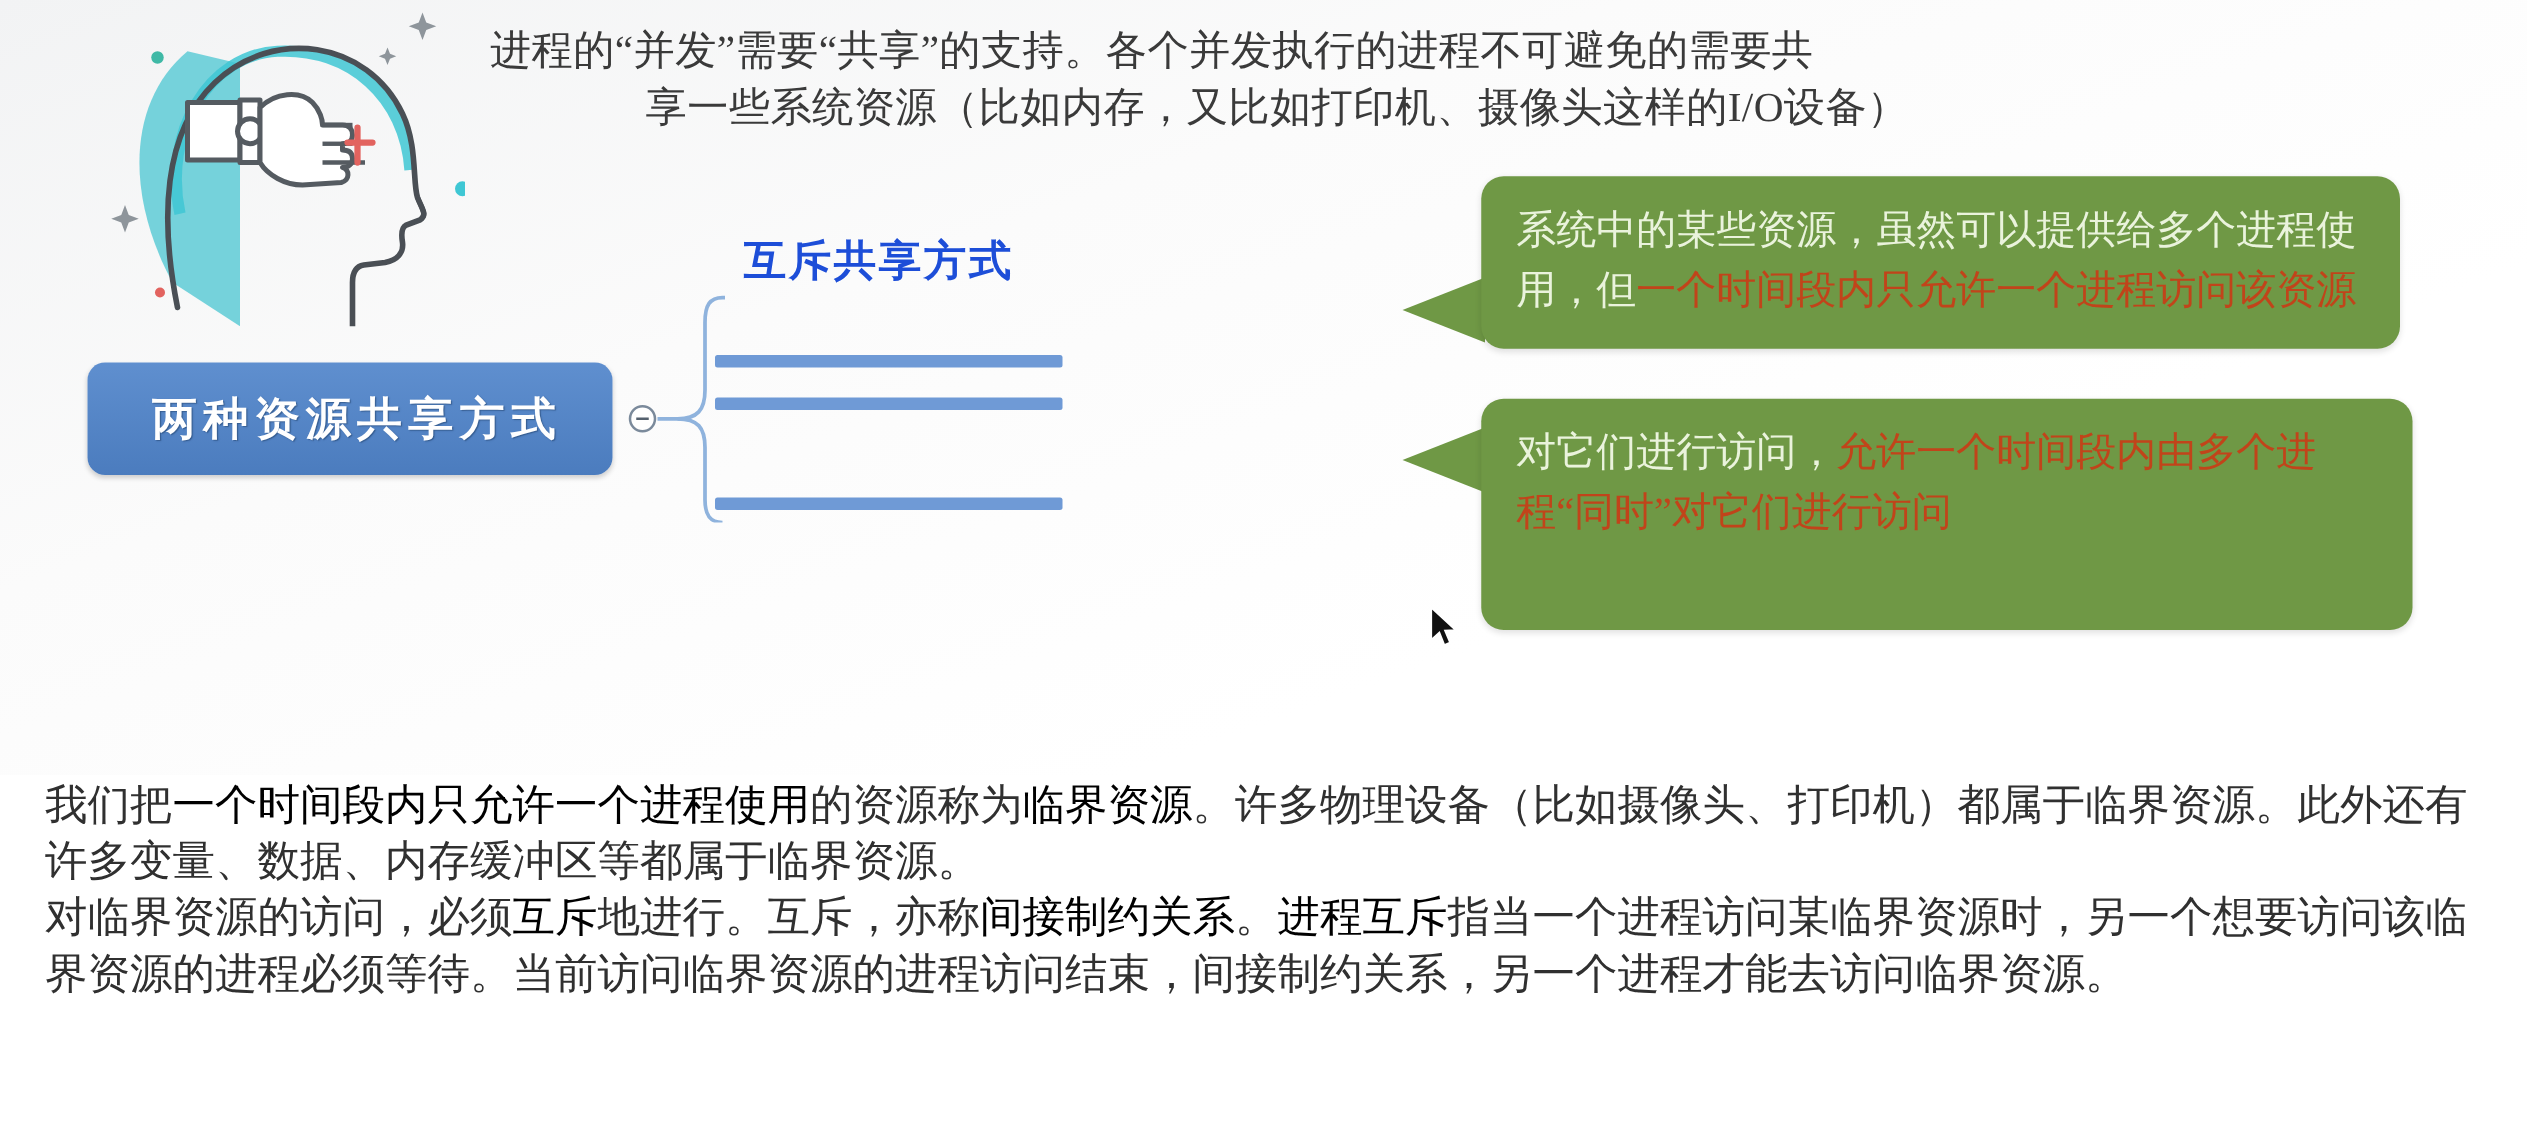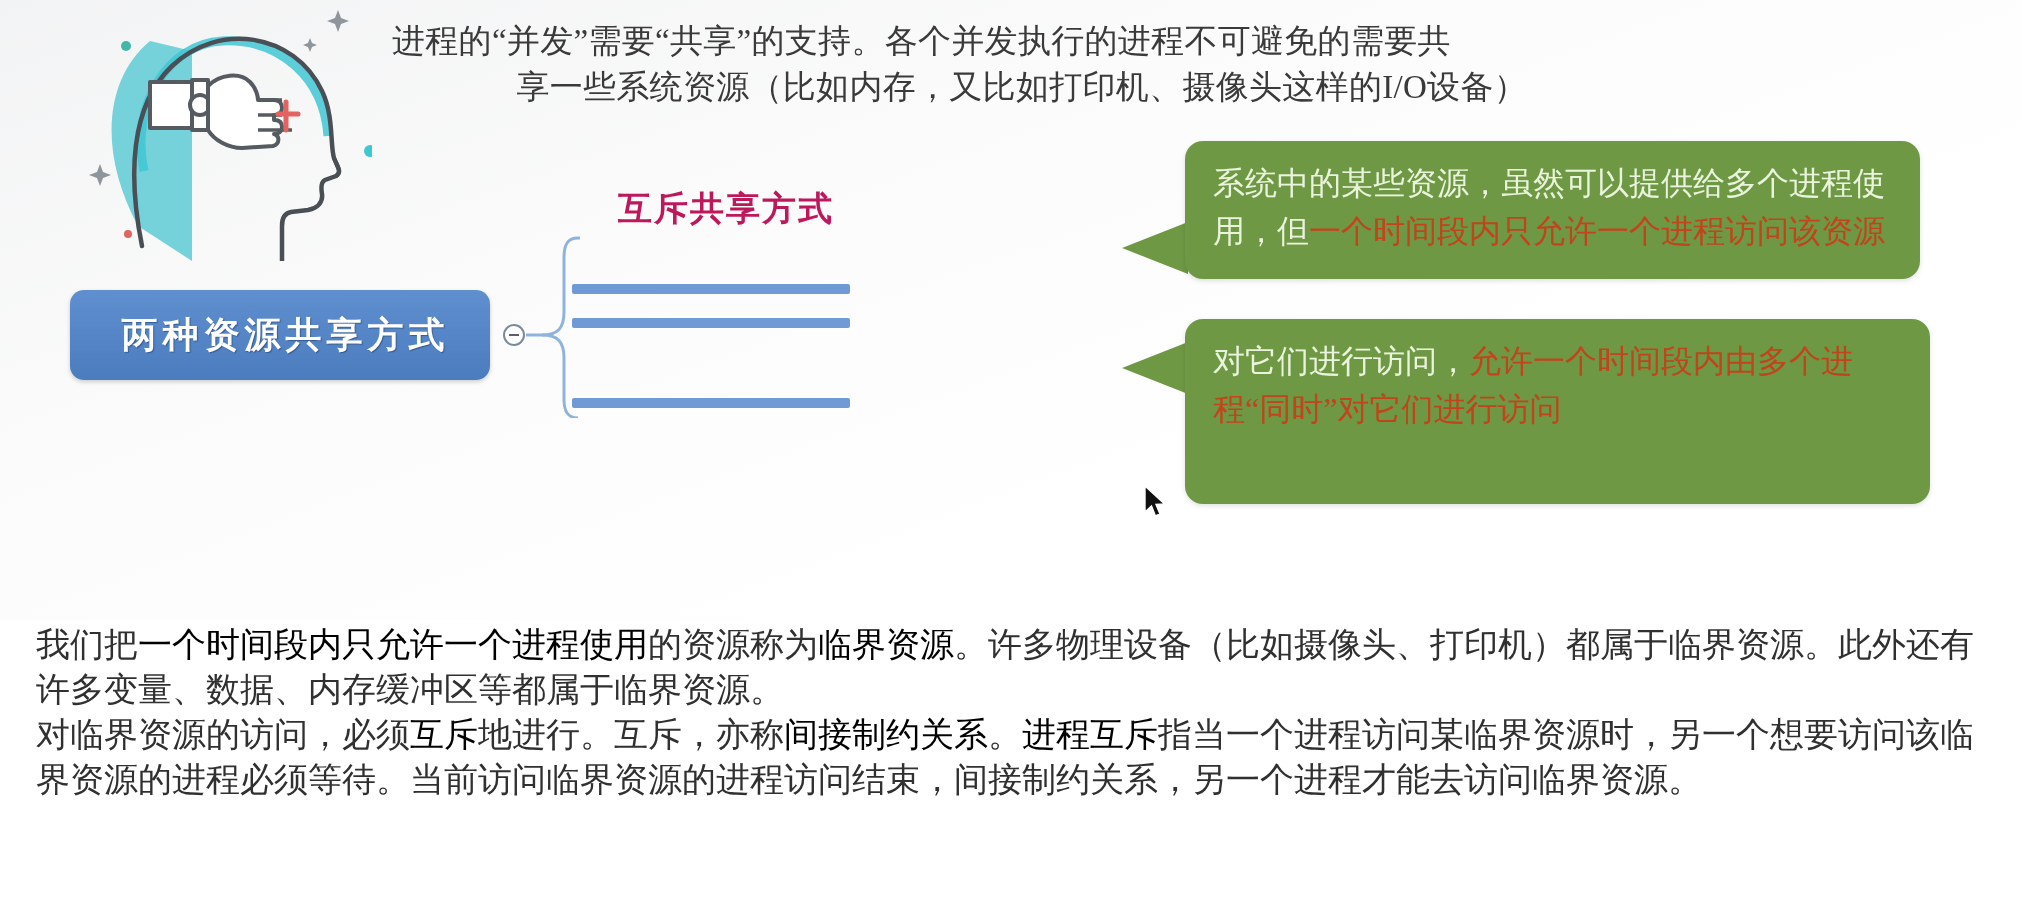--- a/index.html
+++ b/index.html
@@ -99,24 +99,24 @@
   .leaf .leaf-bar {
     position: absolute;
     left: 0; right: 0;
     height: 10px;
     background: #6f9ad6;
     border-radius: 2px;
   }
   .leaf .leaf-label {
     position: absolute;
     left: 0; right: 16px;
-    text-align: right;
+    text-align: center;
     font-size: 34px;
     font-weight: bold;
-    color: #be185d;
+    color: #1d4ed8;
     letter-spacing: 2px;
     font-family: "Liberation Sans", "DejaVu Sans", sans-serif;
   }
   .leaf-1 { left: 512px; top: 2px; width: 278px; }
   .leaf-1 .leaf-label { top: -44px; }
   .leaf-1 .leaf-bar { top: 54px; }
   .leaf-2 { left: 512px; top: 90px; width: 278px; }
   .leaf-2 .leaf-bar-top { position:absolute; left:0; right:0; top:0px; height:10px; background:#6f9ad6; border-radius:2px;}
   .leaf-2 .leaf-label { top: 20px; }
   .leaf-2 .leaf-bar { top: 80px; }

